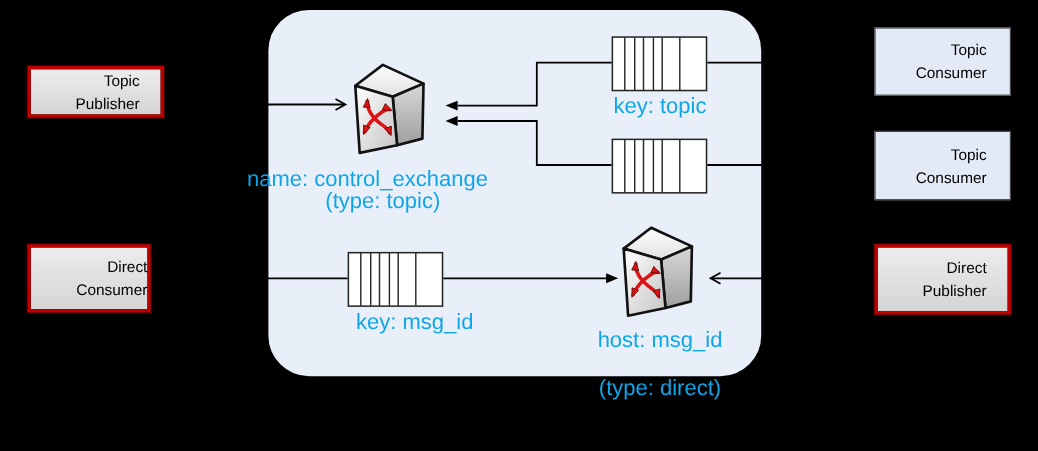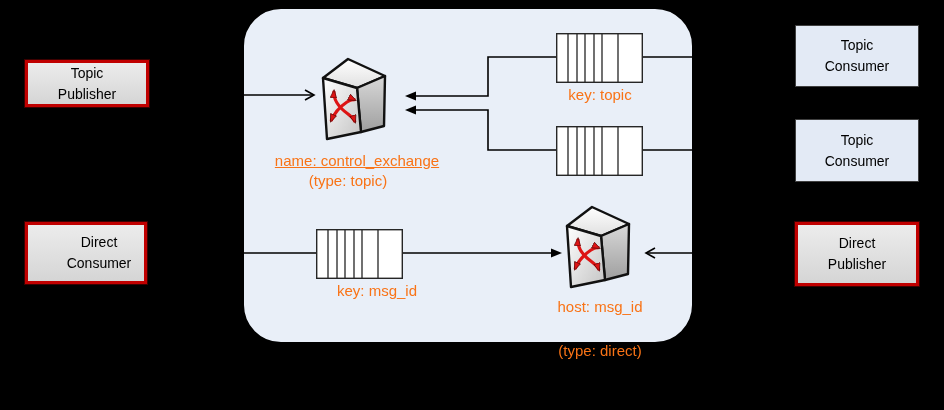--- a/index.html
+++ b/index.html
@@ -28,37 +28,37 @@
   .red-head{fill:var(--arrow-red,#dd1414);stroke:#5d0606;stroke-width:0.8;}
 
   
   .qbody{fill:#fff;stroke:#262626;stroke-width:1.4;}
   .qline{stroke:#262626;stroke-width:1.3;fill:none;}
 
   
   .box{
     position:absolute;box-sizing:border-box;
     display:flex;align-items:center;justify-content:center;
-    text-align:center;font-size:14px;line-height:1.5;color:#000;
+    text-align:right;font-size:14px;line-height:1.5;color:#000;
   }
   .box .inner{width:80px;}
   .red{
     border:3px solid var(--red-border,#c00000);
     background:linear-gradient(var(--publisher-fill-top,#ececec),var(--publisher-fill-bottom,#d5d5d5));
     box-shadow:0 0 0 1px #3c0000;
   }
   .blue{
     border:1px solid var(--box-border-dark,#3f3f3f);
     background:var(--consumer-fill,#e3eaf5);
   }
 
   
   .lbl{
     position:absolute;transform:translateX(-50%);
-    white-space:nowrap;font-size:15px;color:#f97316;
+    white-space:nowrap;font-size:20px;color:#0ea5e9;
   }
 </style>
 </head>
 <body>
 
 <div class="canvas">
 
   <svg class="layer" width="944" height="410" viewBox="0 0 944 410">
     <defs>
       <linearGradient id="gFront" x1="0" y1="0" x2="1" y2="1">
@@ -121,37 +121,37 @@
     <use href="#queue-proto" transform="translate(316,229)"></use>
 
     <use href="#xchg-proto" transform="translate(321,58)"></use>
     <use href="#xchg-proto" transform="translate(565,206)"></use>
   </svg>
 
   <div class="box red" style="left:25px;top:60px;width:124px;height:47px;">
     <span class="inner">Topic Publisher</span>
   </div>
 
-  <div class="box red" style="left:25px;top:222px;width:122px;height:62px;padding-left:26px;">
+  <div class="box red" style="left:25px;top:222px;width:112px;height:62px;padding-left:26px;">
     <span class="inner">Direct Consumer</span>
   </div>
 
   <div class="box blue" style="left:795px;top:25px;width:124px;height:62px;">
     <span class="inner">Topic Consumer</span>
   </div>
 
   <div class="box blue" style="left:795px;top:119px;width:124px;height:63px;">
     <span class="inner">Topic Consumer</span>
   </div>
 
   <div class="box red" style="left:795px;top:222px;width:124px;height:64px;">
     <span class="inner">Direct Publisher</span>
   </div>
 
-  <div class="lbl" style="left:357px;top:152px;text-decoration:underline;">name: control_exchange</div>
+  <div class="lbl" style="left:334px;top:152px;">name: control_exchange</div>
   <div class="lbl" style="left:348px;top:172px;">(type: topic)</div>
 
   <div class="lbl" style="left:600px;top:86px;">key: topic</div>
   <div class="lbl" style="left:359px;top:282px;margin-left:18px;">key: msg_id</div>
 
   <div class="lbl" style="left:600px;top:298px;">host: msg_id</div>
   <div class="lbl" style="left:600px;top:318px;margin-top:24px;">(type: direct)</div>
 
 </div>
 

